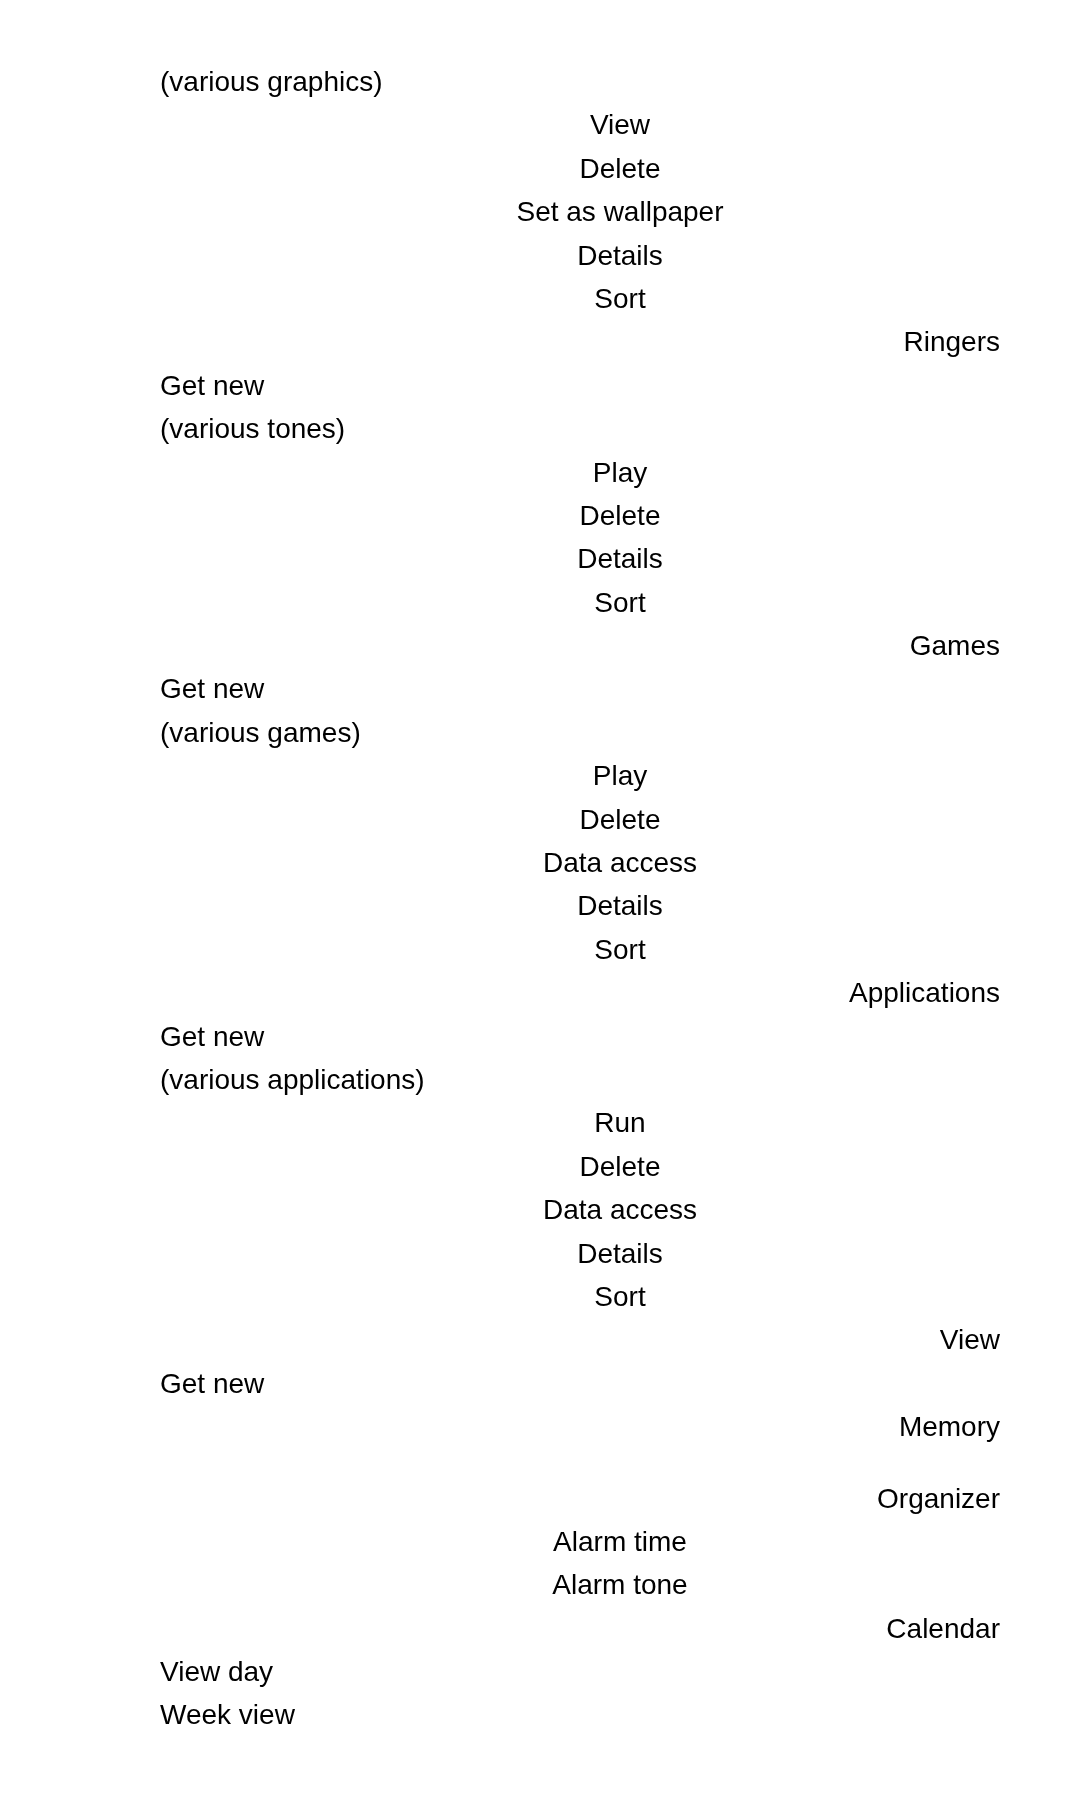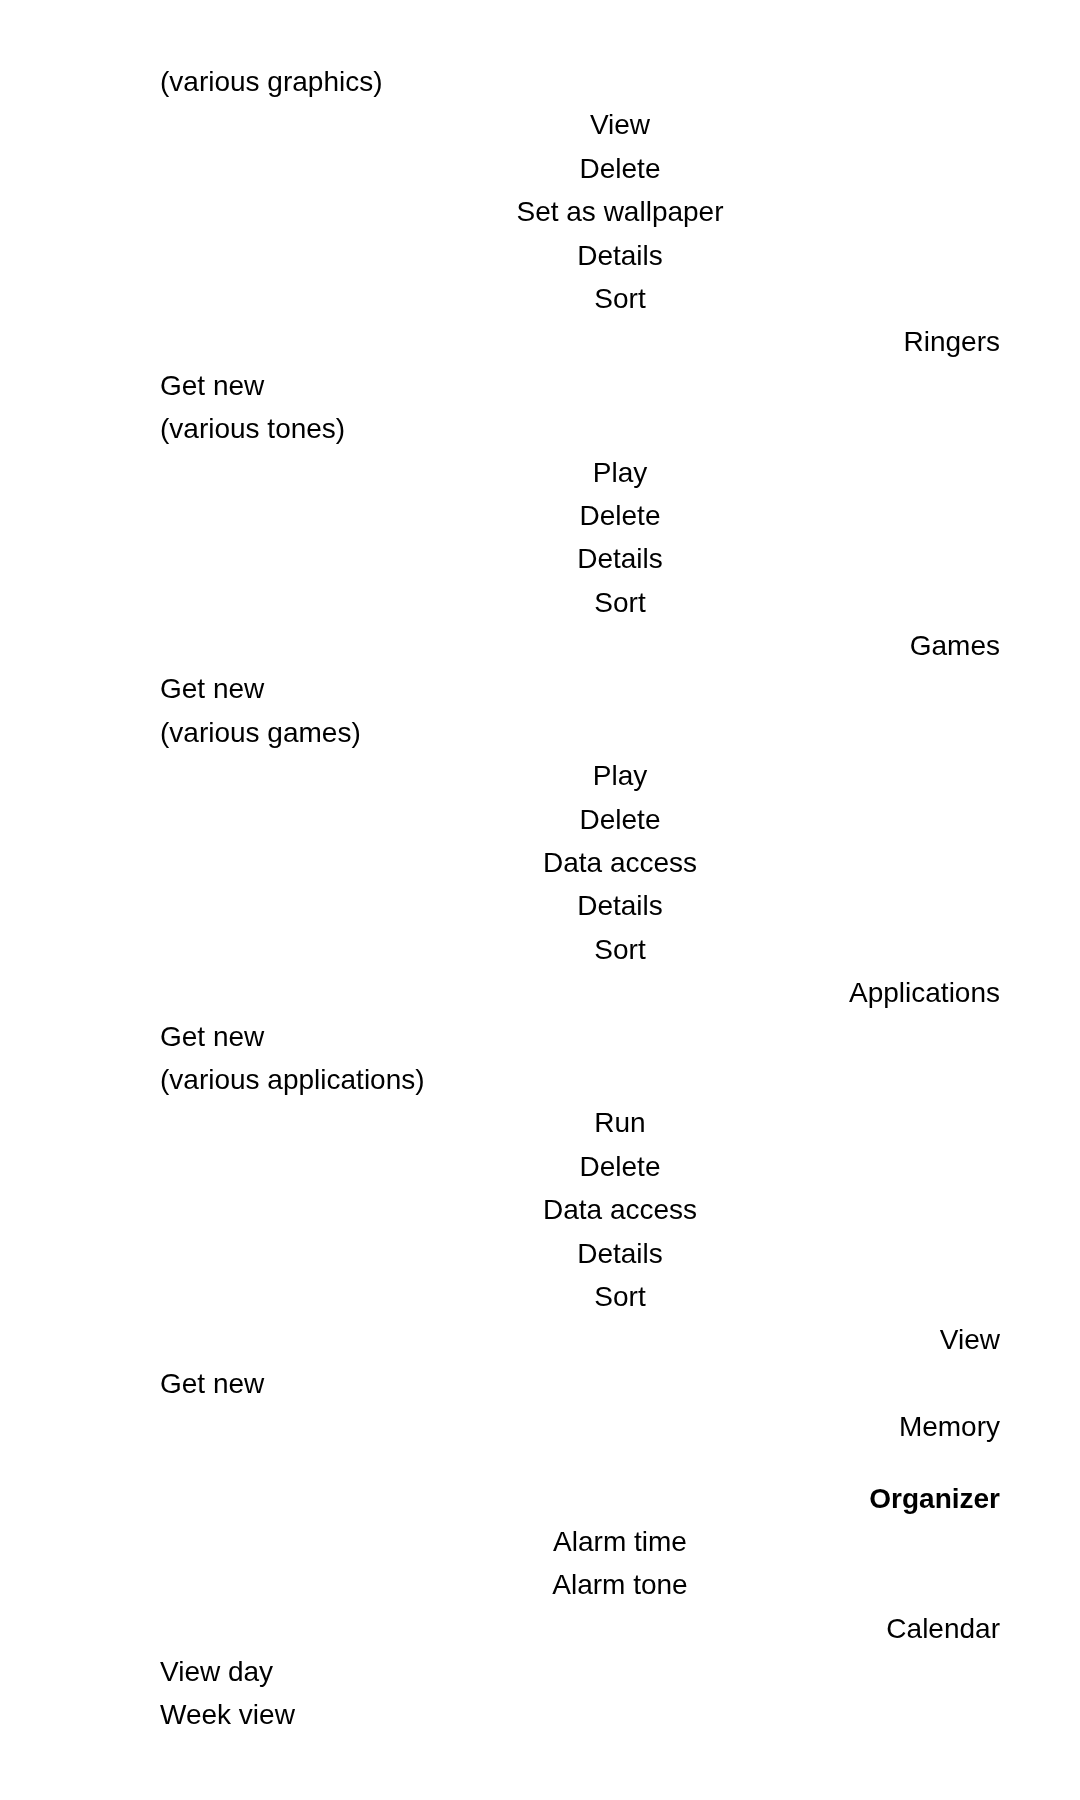--- a/index.html
+++ b/index.html
@@ -34,21 +34,21 @@
     .level-1 {
       margin-left: 80px;
     }
 
     .level-2 {
       margin-left: 160px;
       text-align: center;
     }
 
     .bold-heading {
-      font-weight: bold;
+      font-weight: normal;
     }
 
     .spacer {
       height: 28px;
     }
   </style>
 </head>
 <body>
 
 <div class="page-content">

